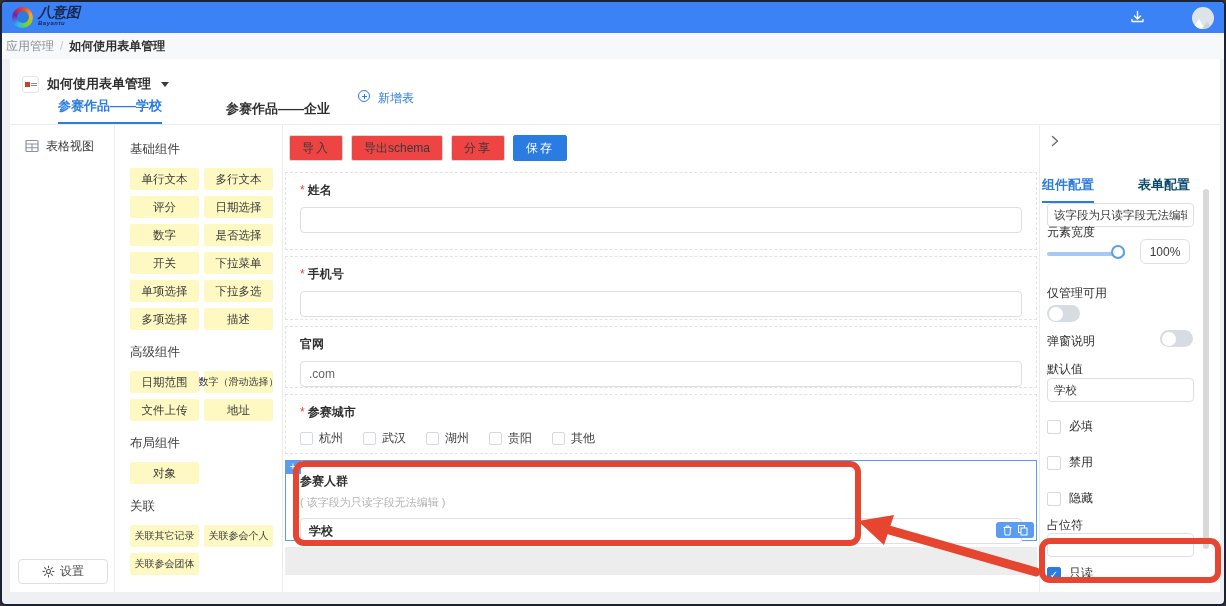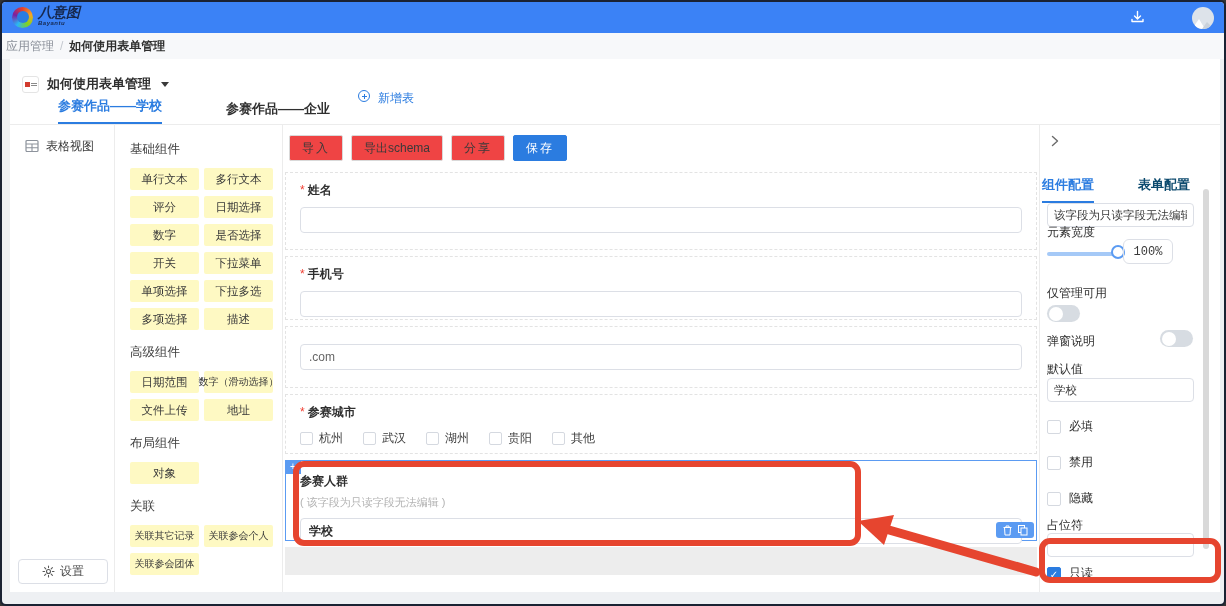--- a/index.html
+++ b/index.html
@@ -83,21 +83,21 @@
   
   .inspector { position:absolute; left:1029px; top:66px; width:181px; bottom:0; border-left:1px solid #ececec; font-size:12px; }
   .insp-chevron { position:absolute; left:10px; top:10px; cursor:pointer; }
   .insp-tabs { position:absolute; left:2px; top:43px; display:flex; gap:44px;margin-top:8px; }
   .insp-tab { font-size:13px; font-weight:bold; color:#0c4a6e; padding:0 0 7px; cursor:pointer; }
   .insp-tab.active { color:#2b7ce0; border-bottom:2px solid #2b7ce0; }
   .insp-input { position:absolute; left:7px; width:147px; height:24px; border:1px solid #dcdfe6; border-radius:4px; font-size:11.5px; color:#3a3a3a; padding:0 6px; background:#fff; font-family:inherit; }
   .insp-label { position:absolute; left:7px; color:#2e2e2e; font-size:12px; }
   .slider-track { position:absolute; left:7px; top:127px; width:78px; height:4px; border-radius:2px; background:#a5c9f7; }
   .slider-handle { position:absolute; left:71px; top:120px; width:14px; height:14px; border-radius:50%; background:#fff; border:2px solid #5b9bf2; cursor:pointer; }
-  .slider-val { position:absolute; left:83px; top:114px; width:50px; height:25px; border:1px solid #dcdfe6; border-radius:6px; display:flex; align-items:center; justify-content:center; color:#3a3a3a;font-family:Liberation Mono, monospace; }
+  .slider-val { position:absolute; left:100px; top:114px; width:50px; height:25px; border:1px solid #dcdfe6; border-radius:6px; display:flex; align-items:center; justify-content:center; color:#3a3a3a; }
   .toggle { width:33px; height:17px; border-radius:9px; background:#d7dce2; position:relative; cursor:pointer; }
   .toggle::after { content:""; position:absolute; left:1.5px; top:1.5px; width:14px; height:14px; border-radius:50%; background:#fff; }
   .insp-cb { position:absolute; left:7px; display:flex; align-items:center; gap:8px; color:#2e2e2e; cursor:pointer; }
   .insp-cb .box { width:14px; height:14px; border:1px solid #d5d9e0; border-radius:2px; background:#fff; }
   .insp-cb .box.checked { background:#2b7ce0; border-color:#2b7ce0; color:#fff; font-size:10px; line-height:13px; text-align:center; }
   .insp-scrollbar { position:absolute; left:163px; top:64px; width:6px; height:360px; background:#d9d9d9; border-radius:3px; }
 
   
   .annot { position:absolute; inset:0; pointer-events:none; z-index:50; }
 </style>
@@ -227,20 +227,21 @@
     <div class="canvas">
       <div class="fieldbox" style="height:78px">
         <div class="f-label"><span class="req">*</span><span>姓名</span></div>
         <input class="f-input" style="">
       </div>
       <div class="fieldbox" style="height:64px">
         <div class="f-label"><span class="req">*</span><span>手机号</span></div>
         <input class="f-input" style="">
       </div>
       <div class="fieldbox" style="height:62px">
+        <div class="f-label">官网</div>
         <input class="f-input" value=".com" style="">
       </div>
       <div class="fieldbox" style="height:60px">
         <div class="f-label"><span class="req">*</span><span>参赛城市</span></div>
         <div class="cb-row">
           <span class="cb">
               <span class="box"></span>
               <span>杭州</span>
             </span>
           <span class="cb">

